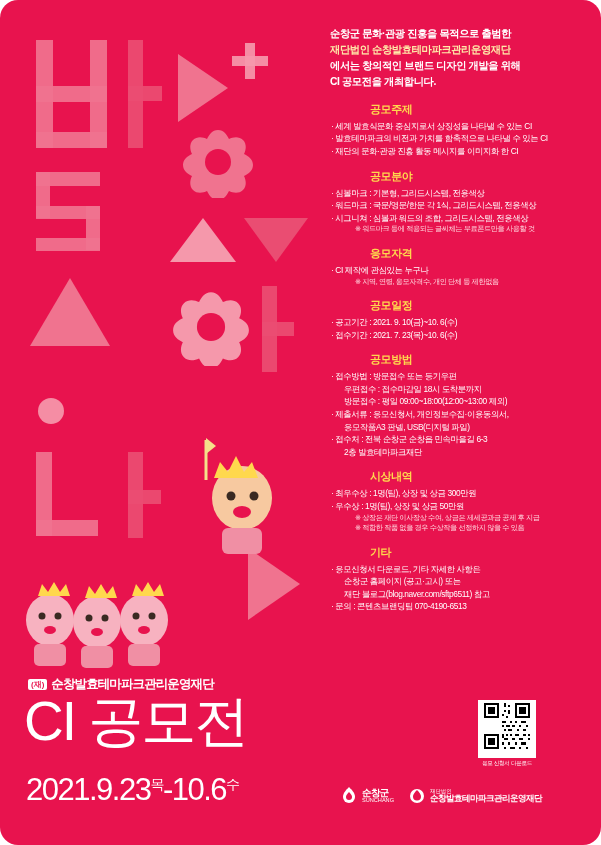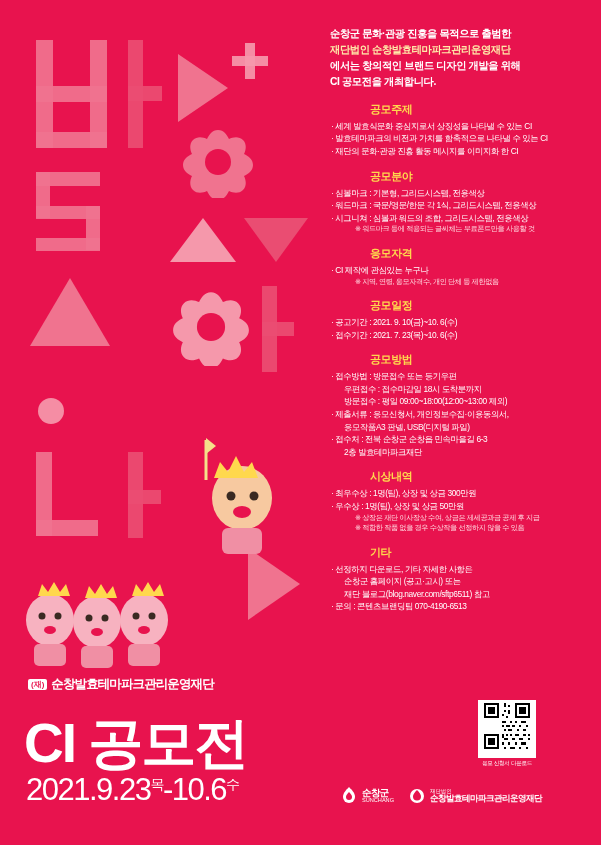--- a/index.html
+++ b/index.html
@@ -5,20 +5,21 @@
   html,body{margin:0;padding:0;background:#ffffff;}
   body{
     width:601px;height:845px;overflow:hidden;
     font-family:"Liberation Sans","DejaVu Sans",sans-serif;
     -webkit-font-smoothing:antialiased;
   }
   .poster{
     position:relative;width:601px;height:845px;
     background:#e8134e;
     overflow:hidden;
+    border-radius:18px;
   }
   
   .deco{position:absolute;left:0;top:0;width:320px;height:680px;}
   .sh{position:absolute;background:#f0738f;opacity:.92;}
   .sh.dark{background:#ea4d72;}
   .sh.light{background:#f598ab;}
   .tri{position:absolute;width:0;height:0;}
   .flower{position:absolute;}
 
   
@@ -39,21 +40,21 @@
   .foundation-tag{
     position:absolute;left:28px;top:676px;display:flex;align-items:center;gap:4px;
   }
   .tagbox{
     background:#ffffff;color:#e8134e;font-size:8px;font-weight:bold;
     padding:1px 3px;border-radius:2px;line-height:1.2;
   }
   .tagtext{color:#ffffff;font-size:12.5px;font-weight:bold;letter-spacing:-.9px;}
   .bigtitle{
     position:absolute;left:24px;top:694px;color:#ffffff;
-    font-size:55px;font-weight:bold;letter-spacing:-2px;line-height:1;margin-top:22px;
+    font-size:55px;font-weight:normal;letter-spacing:-2px;line-height:1;
   }
   .dates{
     position:absolute;left:26px;top:772px;color:#ffffff;
     font-size:31px;font-weight:normal;letter-spacing:-1.5px;
   }
   .dates .sm{font-size:14px;vertical-align:super;}
 
   
   .qr-wrap{position:absolute;left:478px;top:700px;text-align:center;}
   .qr{width:52px;height:52px;background:#ffffff;padding:3px;}
@@ -212,21 +213,21 @@
     <div class="sec">
       <div class="sec-title">시상내역</div>
       <div class="li">· 최우수상 : 1명(팀), 상장 및 상금 300만원</div>
       <div class="li">· 우수상 : 1명(팀), 상장 및 상금 50만원</div>
       <div class="note">※ 상장은 재단 이사장상 수여, 상금은 제세공과금 공제 후 지급</div>
       <div class="note">※ 적합한 작품 없을 경우 수상작을 선정하지 않을 수 있음</div>
     </div>
 
     <div class="sec">
       <div class="sec-title">기타</div>
-      <div class="li">· 선정하지 다운로드, 기타 자세한 사항은</div>
+      <div class="li">· 응모신청서 다운로드, 기타 자세한 사항은</div>
       <div class="sub">순창군 홈페이지 (공고·고시) 또는</div>
       <div class="sub">재단 블로그(blog.naver.com/sftp6511) 참고</div>
       <div class="li">· 문의 : 콘텐츠브랜딩팀 070-4190-6513</div>
     </div>
   </div>
 
   <div class="foundation-tag">
     <span class="tagbox">(재)</span>
     <span class="tagtext">순창발효테마파크관리운영재단</span>
   </div>

